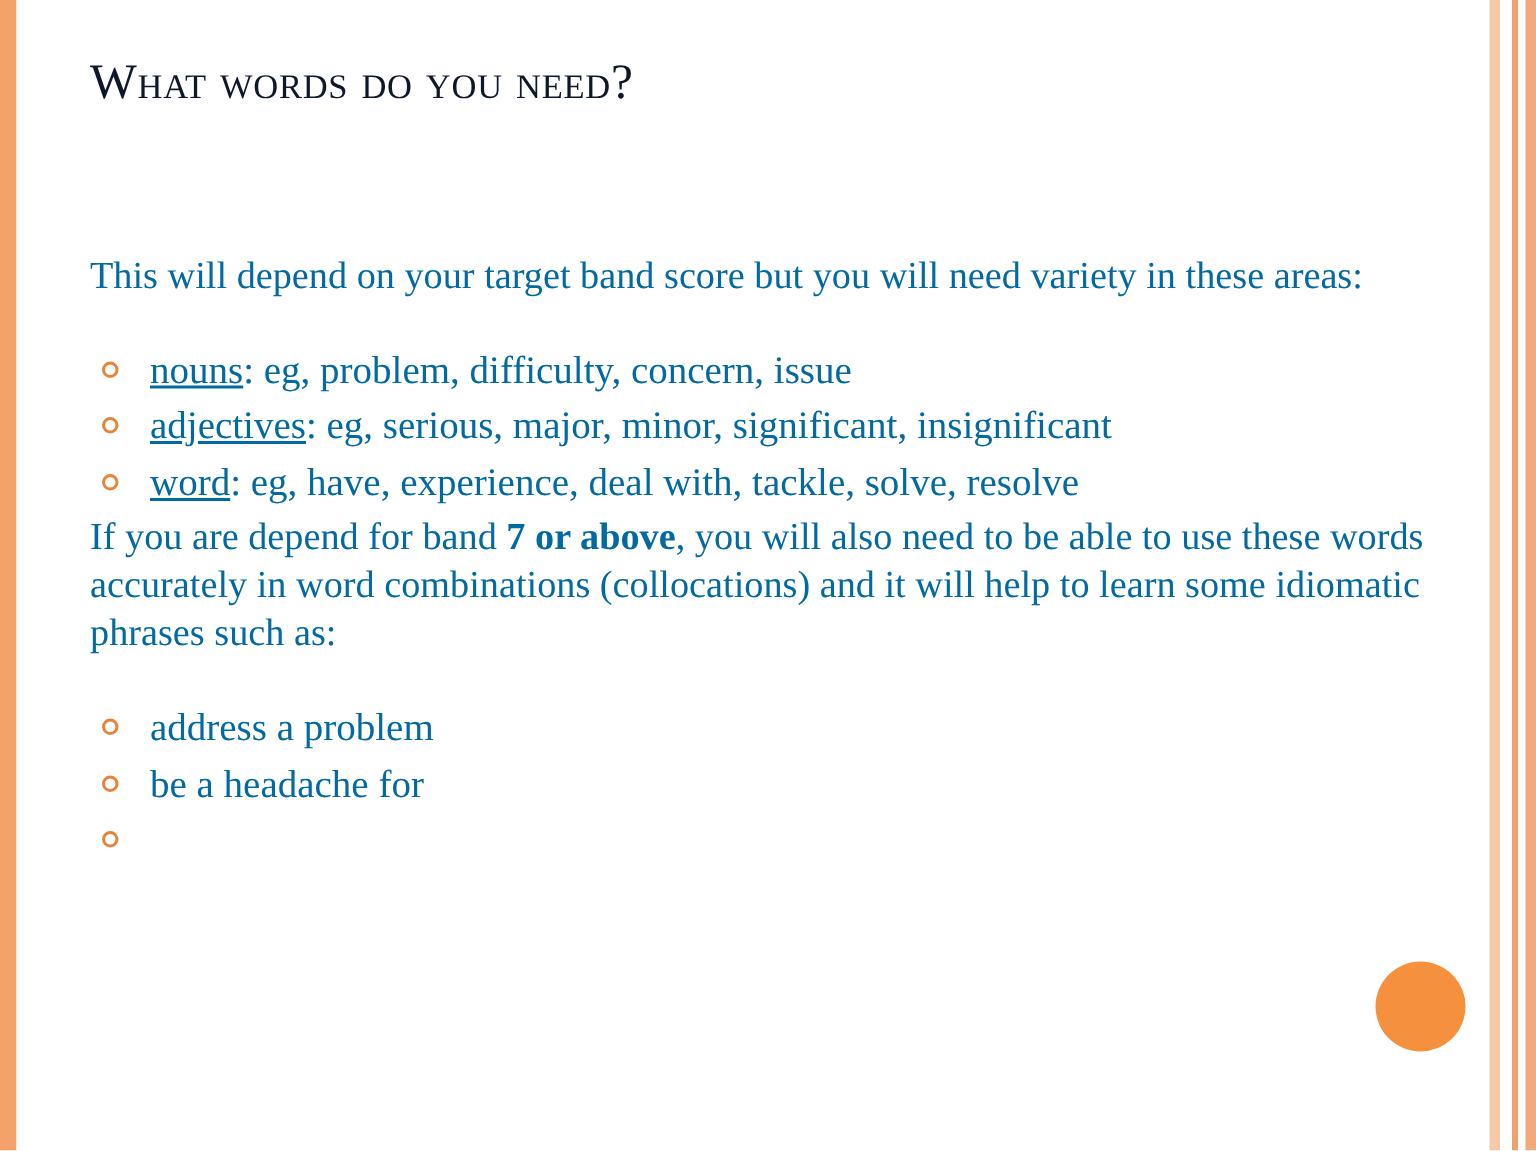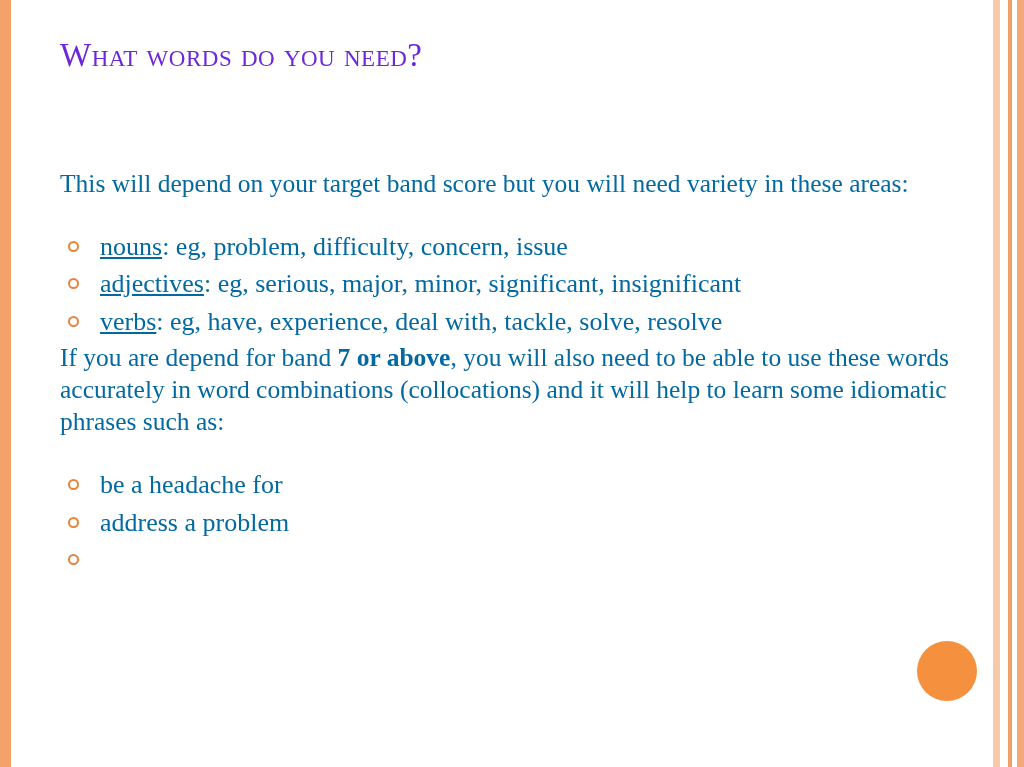--- a/index.html
+++ b/index.html
@@ -62,21 +62,21 @@
     height: 767px;
     background: #f4a97c;
   }
   .title {
     position: absolute;
     left: 60px;
     top: 36px;
     width: 880px;
     font-family: "Liberation Serif", serif;
     font-size: 33px;
-    color: #6d28d9;
+    color: #0f172a;
     letter-spacing: 0.5px;
     font-variant: small-caps;
     font-weight: normal;
     line-height: 1.2;
   }
   .body-area {
     position: absolute;
     left: 60px;
     top: 168px;
     width: 910px;
@@ -145,34 +145,34 @@
     <div class="spacer-md"></div>
 
     <ul class="bullets">
       <li>
         <span class="marker"></span><span class="u">nouns</span><span>: eg, problem, difficulty, concern, issue</span>
       </li>
       <li>
         <span class="marker"></span><span class="u">adjectives</span><span>: eg, serious, major, minor, significant, insignificant</span>
       </li>
       <li>
-        <span class="marker"></span><span class="u">verbs</span><span>: eg, have, experience, deal with, tackle, solve, resolve</span>
+        <span class="marker"></span><span class="u">word</span><span>: eg, have, experience, deal with, tackle, solve, resolve</span>
       </li>
     </ul>
 
     <p class="para"><span>If you are depend for band </span><span class="b">7 or above</span><span>, you will also need to be able to use these words accurately in word combinations (collocations) and it will help to learn some idiomatic phrases such as:</span></p>
 
     <div class="spacer-md"></div>
 
     <ul class="bullets">
       <li>
-        <span class="marker"></span><span>be a headache for</span>
+        <span class="marker"></span><span>address a problem</span>
       </li>
       <li>
-        <span class="marker"></span><span>address a problem</span>
+        <span class="marker"></span><span>be a headache for</span>
       </li>
       <li>
         <span class="marker"></span>
       </li>
     </ul>
 
   </div>
 
   <div class="circle-accent"></div>
 

